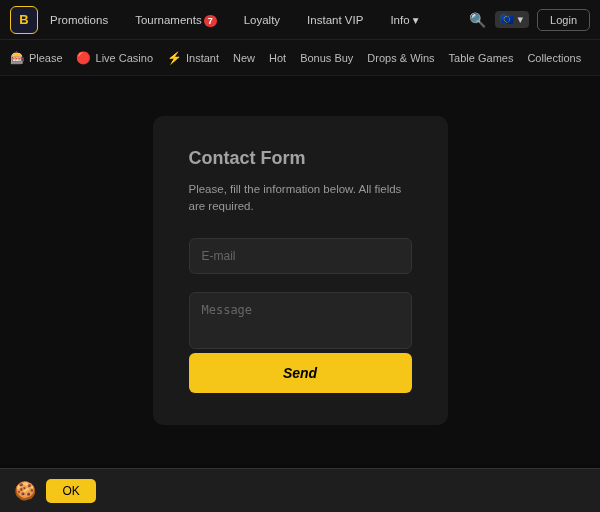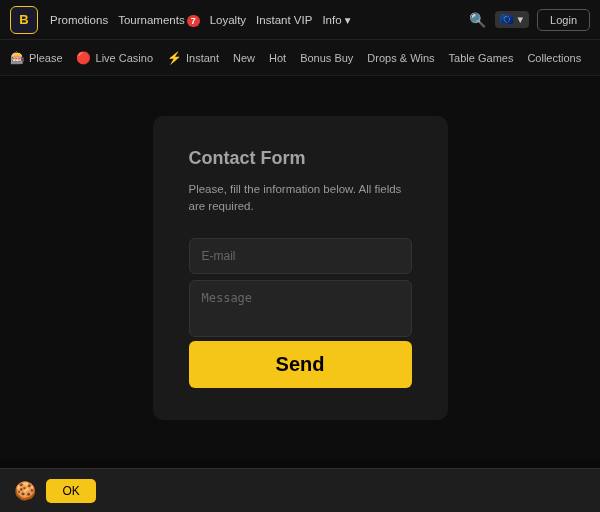--- a/index.html
+++ b/index.html
@@ -32,21 +32,21 @@
       justify-content: center;
       font-weight: 900;
       font-size: 13px;
       color: #f5c518;
       flex-shrink: 0;
       border: 1.5px solid #f5c518;
     }
     .top-nav-links {
       display: flex;
       align-items: center;
-      gap: 10px;
+      gap: 27px;
       flex: 1;
     }
     .nav-link {
       color: #ccc;
       font-size: 11.5px;
       cursor: pointer;
       white-space: nowrap;
       position: relative;
     }
     .badge {
@@ -153,21 +153,21 @@
     }
     .form-input {
       width: 100%;
       background: #242424;
       border: 1px solid #333;
       border-radius: 6px;
       padding: 10px 12px;
       color: #fca5a5;
       font-size: 12px;
       outline: none;
-      margin-bottom: 6px;
+      margin-bottom: 18px;
     }
     .form-input::placeholder { color: #666; }
     .form-textarea {
       width: 100%;
       background: #242424;
       border: 1px solid #333;
       border-radius: 6px;
       padding: 10px 12px;
       color: #ccc;
       font-size: 12px;
@@ -177,23 +177,24 @@
       margin-bottom: 0;
     }
     .form-textarea::placeholder { color: #666; }
     .send-btn {
       width: 100%;
       background: #f5c518;
       border: none;
       border-radius: 6px;
       padding: 12px;
       color: #000;
-      font-size: 20px;
+      font-size: 14px;
       font-weight: 700;
       cursor: pointer;
+      font-style: italic;
     }
 
     
     .footer-dark {
       background: #0a0a0a;
       height: 60px;
     }
 
     
     .cookie-banner {

